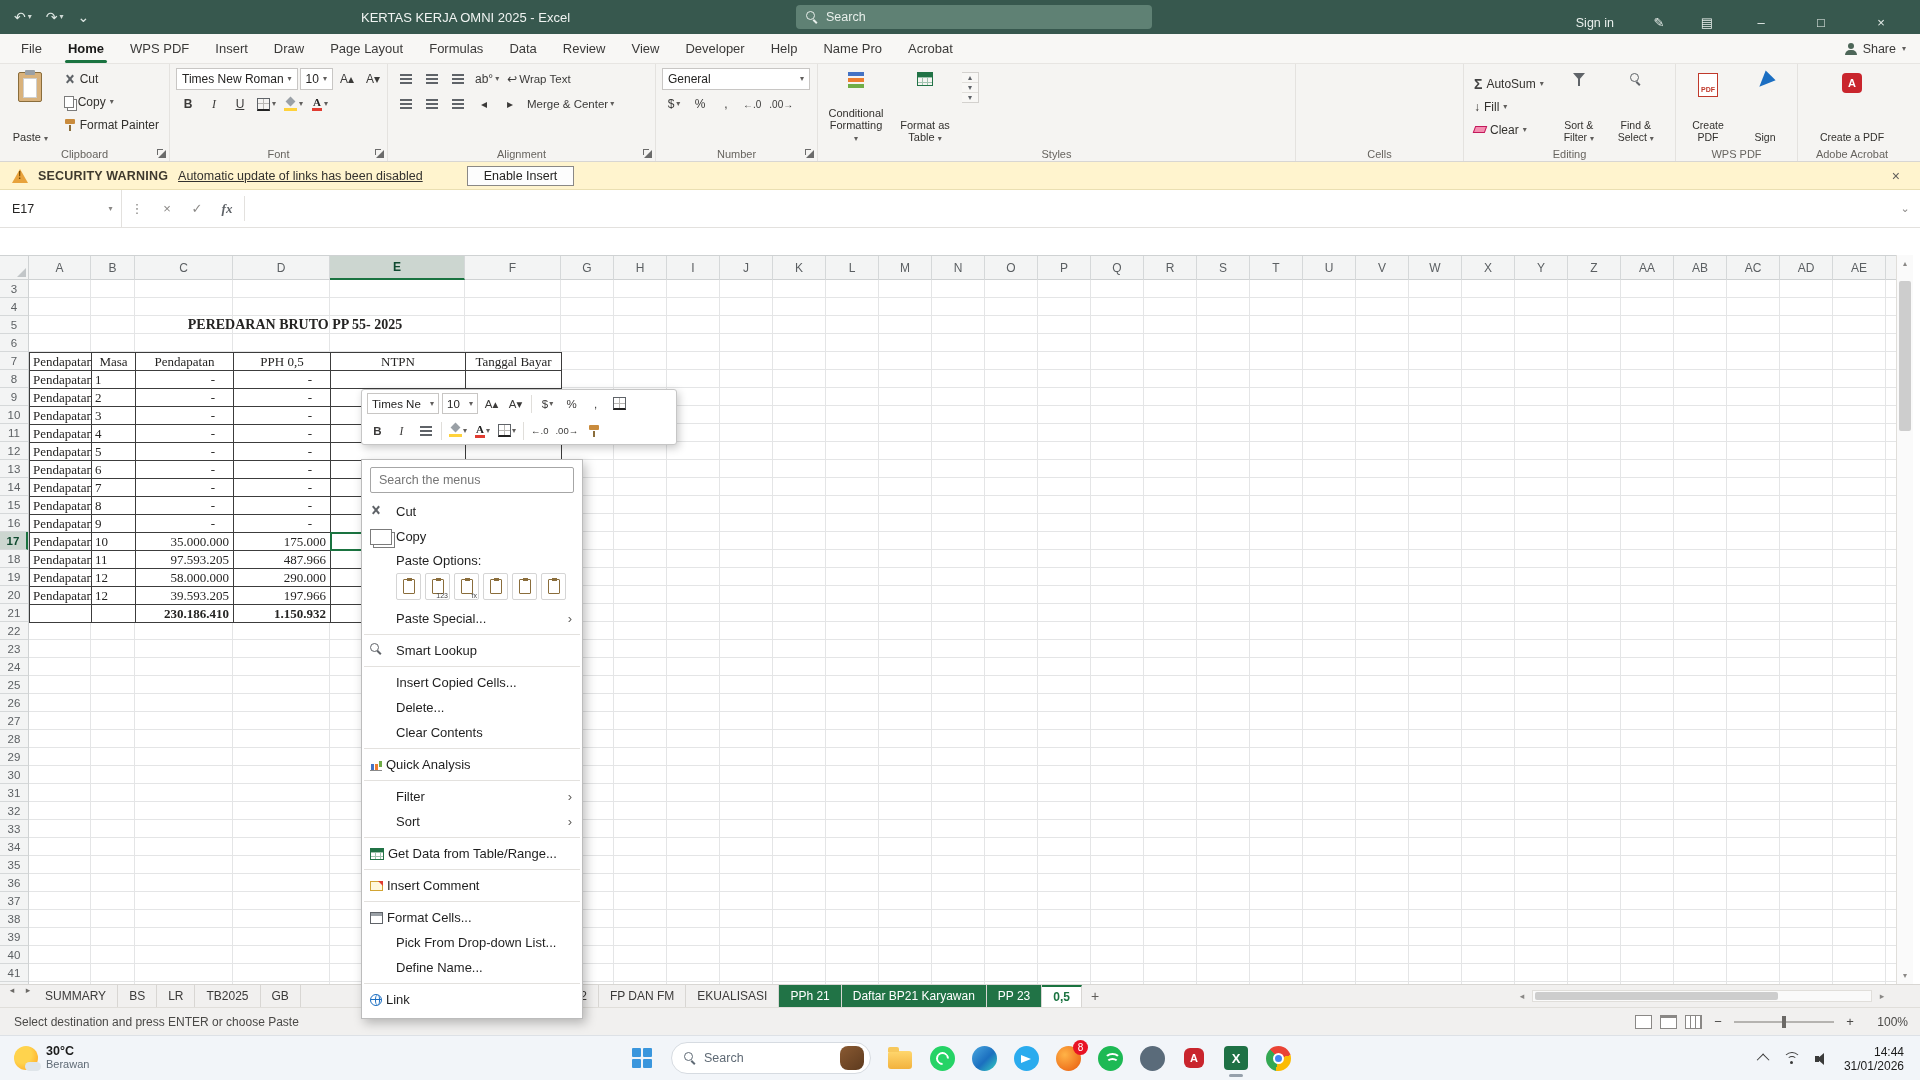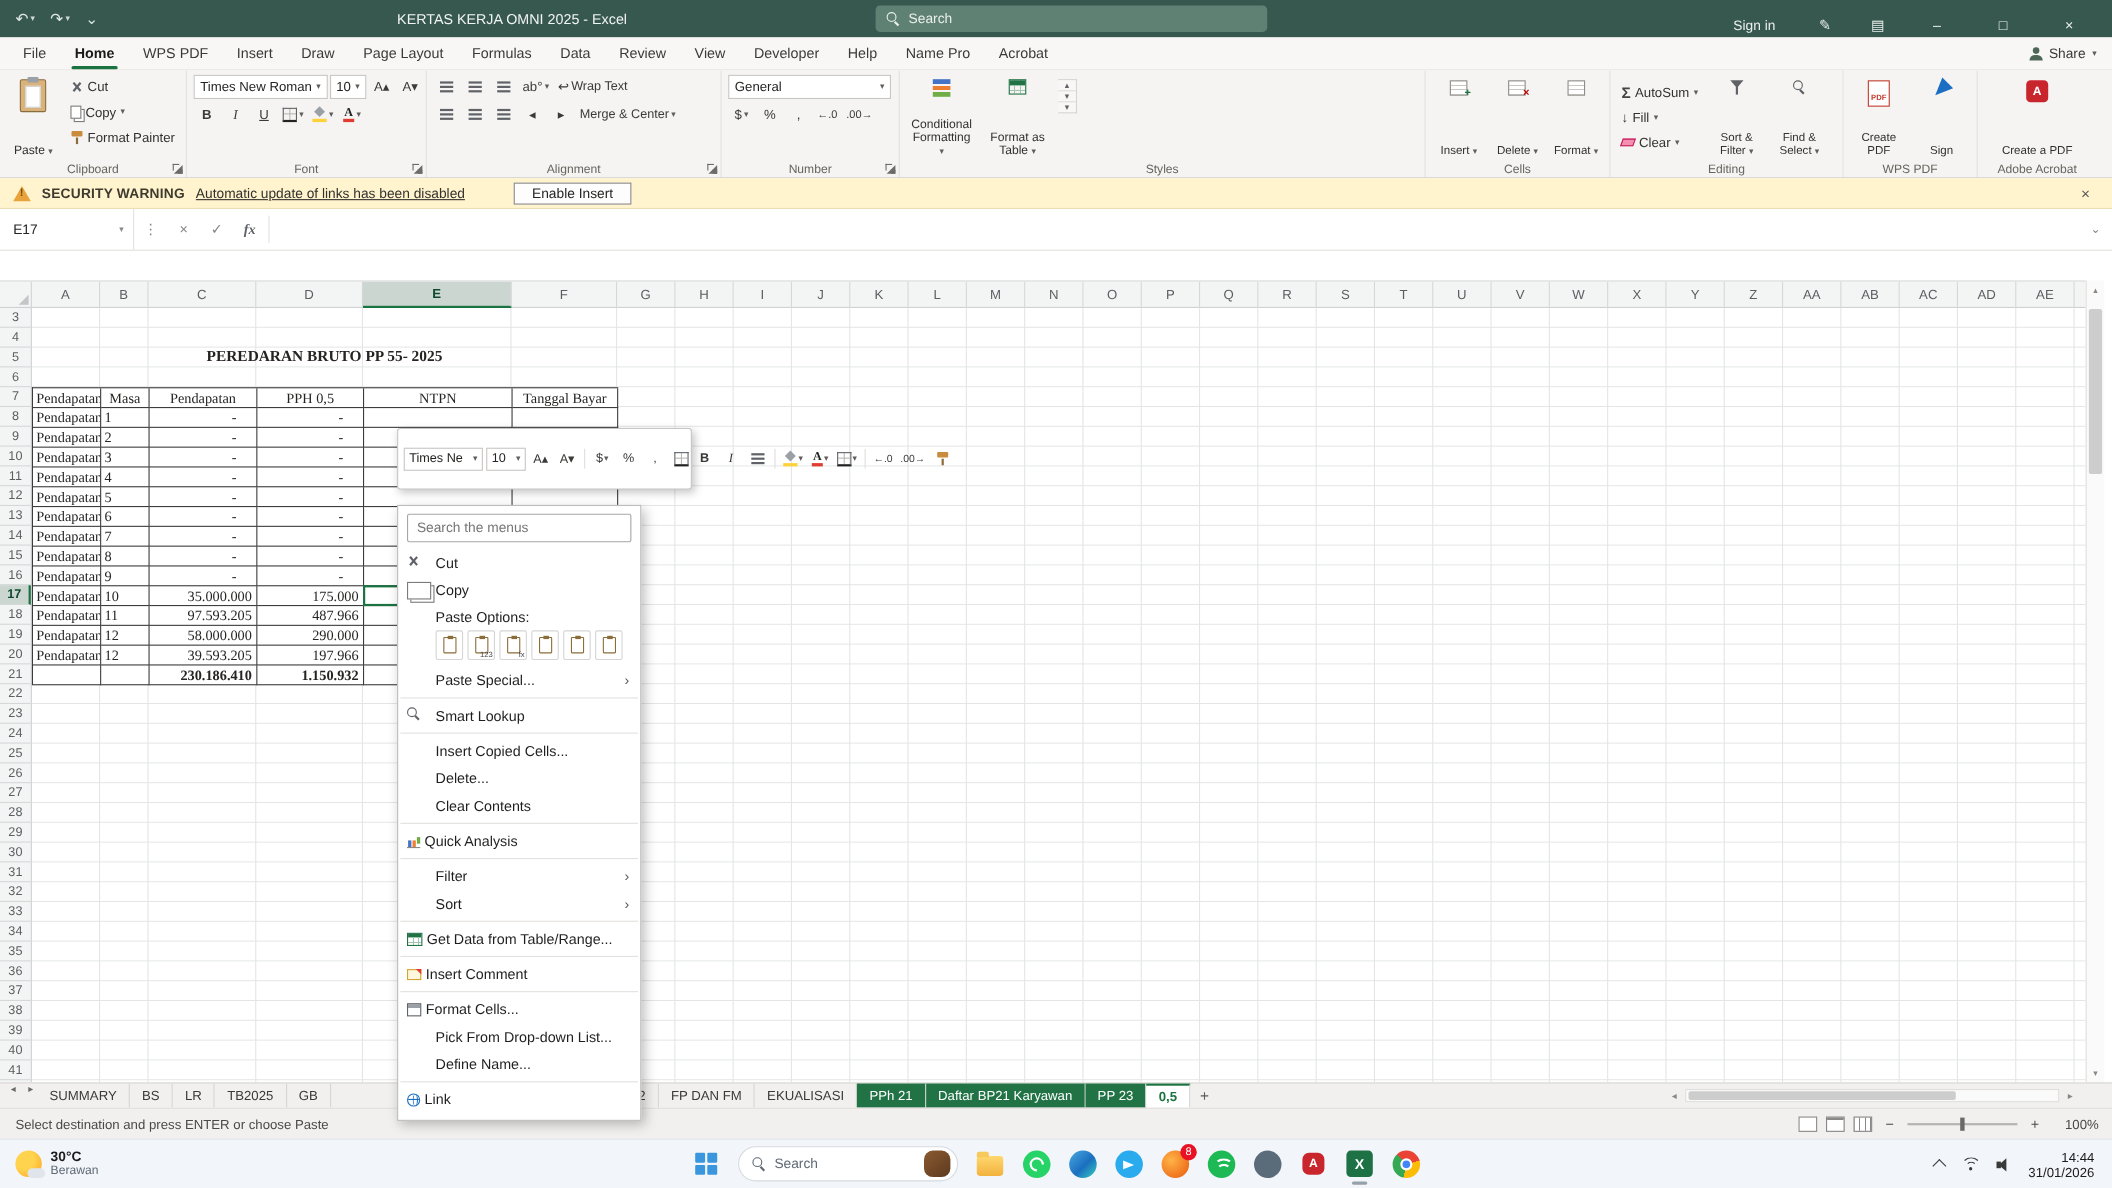--- a/index.html
+++ b/index.html
@@ -192,21 +192,21 @@
 .ic-wifi{position:relative;width:18px;height:13px;cursor:pointer}
 .ic-wifi i{position:absolute;border:1.7px solid #3a3a3a;border-color:#3a3a3a transparent transparent transparent;border-radius:50%}
 .ic-wifi .w1{left:0;top:0;width:18px;height:18px}
 .ic-wifi .w2{left:4px;top:4px;width:10px;height:10px}
 .ic-wifi .w3{left:7.5px;top:9px;width:3px;height:3px;background:#3a3a3a;border:none;border-radius:50%}
 .ic-vol{position:relative;width:15px;height:12px;cursor:pointer}
 .ic-vol::before{content:"";position:absolute;left:0;top:3px;width:4px;height:6px;background:#3a3a3a}
 .ic-vol::after{content:"";position:absolute;left:2px;top:0;border-top:6px solid transparent;border-bottom:6px solid transparent;border-right:7px solid #3a3a3a}
 .clock{display:flex;flex-direction:column;align-items:flex-end;line-height:14px;font-size:12px;color:#1b1b1b;cursor:pointer}
 
-#minibar{position:absolute;left:361px;top:389px;width:268px;height:56px;background:#fff;border:1px solid #c6c6c6;border-radius:3px;box-shadow:2px 3px 8px rgba(0,0,0,.22);z-index:55;padding:3px 5px;display:flex;flex-direction:row;justify-content:space-between}
+#minibar{position:absolute;left:361px;top:389px;width:316px;height:56px;background:#fff;border:1px solid #c6c6c6;border-radius:3px;box-shadow:2px 3px 8px rgba(0,0,0,.22);z-index:55;padding:3px 5px;display:flex;flex-direction:column;justify-content:space-between}
 .mrow{display:flex;align-items:center;gap:3px}
 .mcombo{display:flex;align-items:center;justify-content:space-between;gap:3px;border:1px solid #c8c6c4;background:#fff;height:21px;padding:0 4px;font-size:11.5px;cursor:pointer;white-space:nowrap;overflow:hidden}
 .mbtn{height:21px;min-width:21px;display:flex;align-items:center;justify-content:center;gap:1px;font-size:11.5px;color:#3b3a39;cursor:pointer;border-radius:2px;padding:0 2px}
 .msepv{width:1px;height:18px;background:#e0deda;margin:0 2px}
 
 #ctxmenu{position:absolute;left:361px;top:459px;width:222px;background:#fff;border:1px solid #bcbcbc;box-shadow:3px 4px 10px rgba(0,0,0,.25);z-index:60;padding:5px 0 6px;font-size:13px;color:#1f1f1f}
 #ctx-search{margin:2px 8px 6px;height:26px;width:calc(100% - 16px);border:1px solid #a6a6a6;border-radius:2px;padding:0 8px;font-size:12.5px;font-family:inherit;color:#252423}
 #ctx-search::placeholder{color:#767676}
 .mitem{display:flex;align-items:center;height:25px;padding:0 10px 0 8px;cursor:pointer}
 .mitem.plabel{cursor:default;height:22px}
@@ -429,34 +429,20 @@
             <span>▴</span>
             <span>▾</span>
             <span>▾</span>
           </div>
         </div>
       </div>
       <div class="rg-label">Styles</div>
     </div>
 
     <div class="rg" style="width:168px">
-      <div class="rg-body">
-        <div class="vb">
-            <span class="ic-cells ins"></span>
-            <span><span>Insert</span> <span class="dd">▾</span></span>
-          </div>
-        <div class="vb">
-            <span class="ic-cells del"></span>
-            <span><span>Delete</span> <span class="dd">▾</span></span>
-          </div>
-        <div class="vb">
-            <span class="ic-cells"></span>
-            <span><span>Format</span> <span class="dd">▾</span></span>
-          </div>
-      </div>
       <div class="rg-label">Cells</div>
     </div>
 
     <div class="rg" style="width:212px">
       <div class="rg-body">
         <div class="col" style="justify-content:center">
           <div class="sb">
               <span class="ic-sigma">Σ</span>
               <span>AutoSum</span>
               <span class="dd">▾</span>

